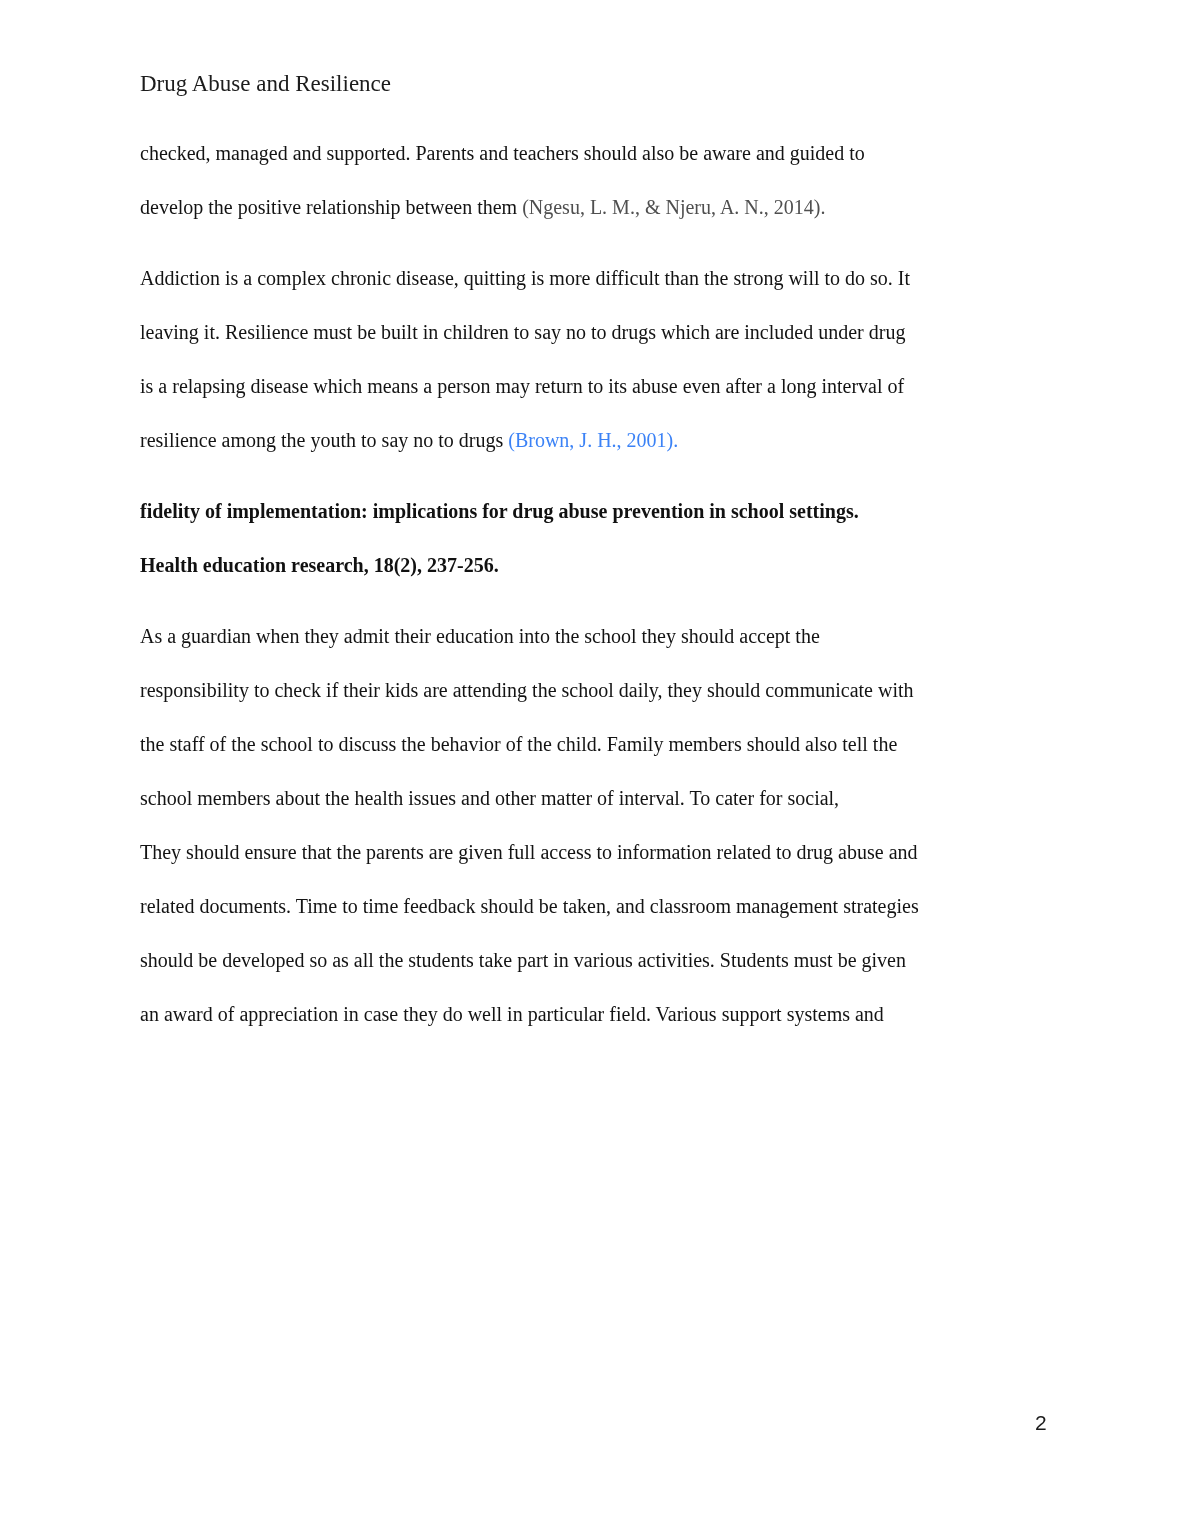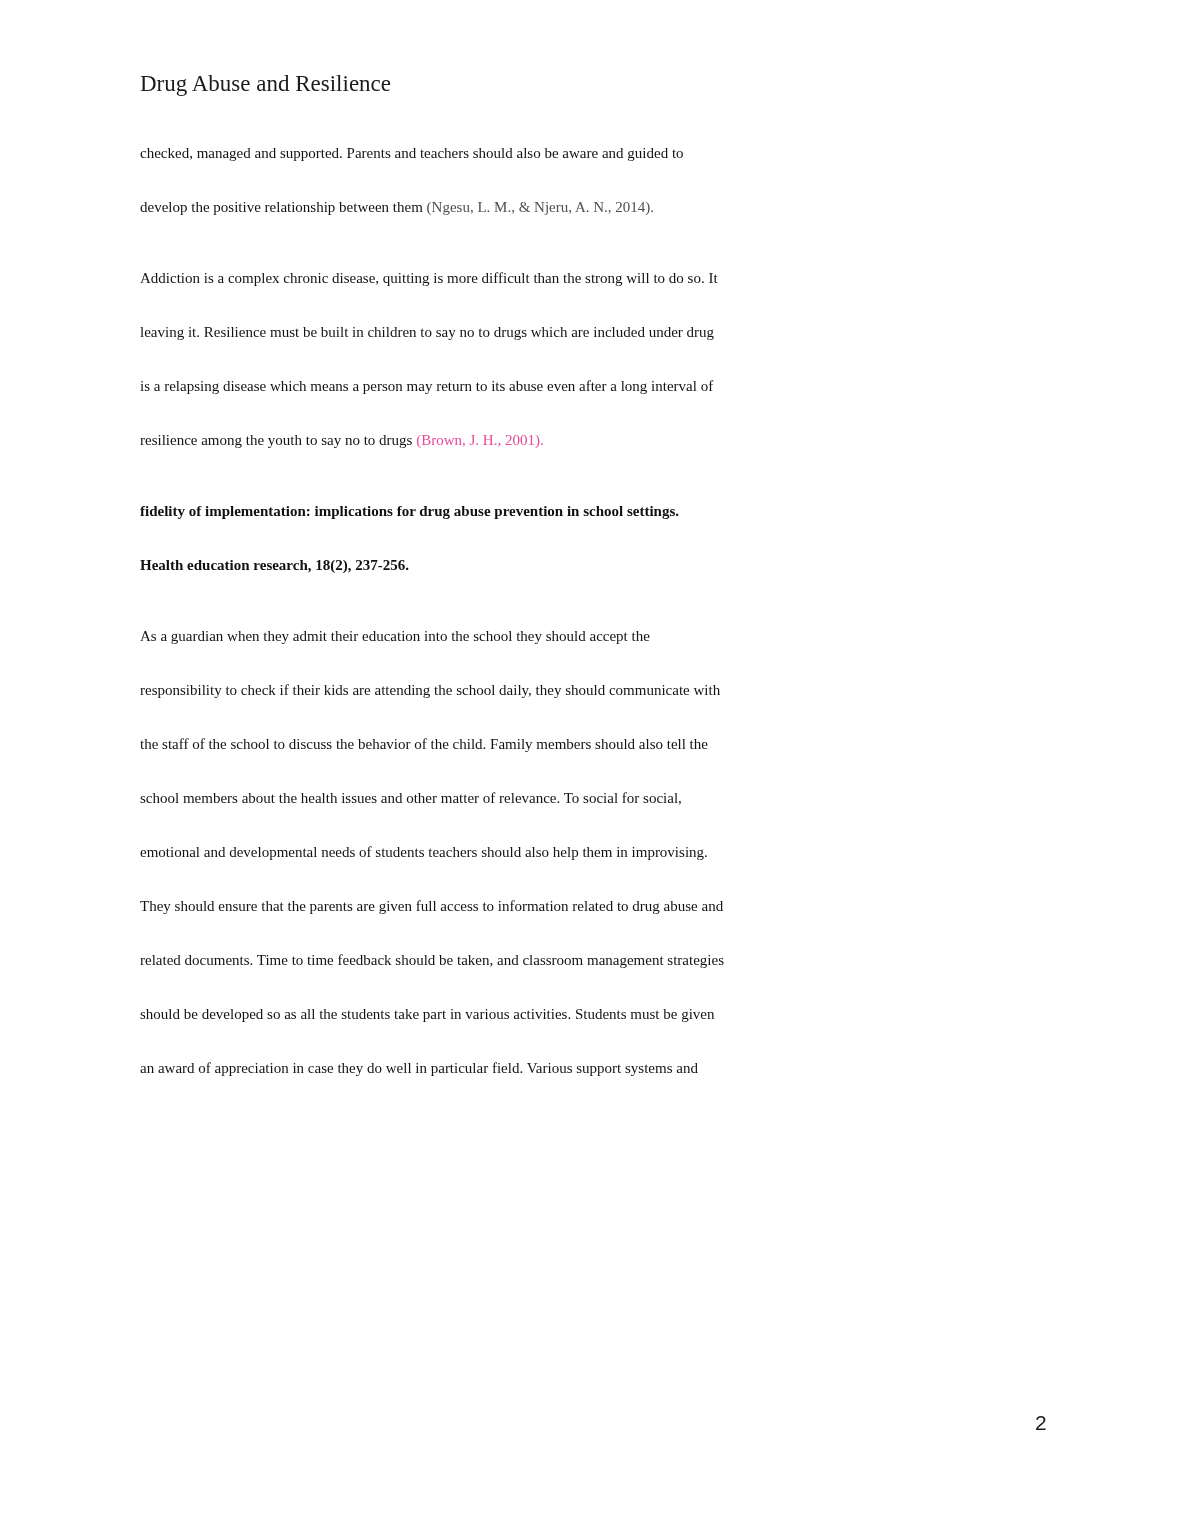--- a/index.html
+++ b/index.html
@@ -20,21 +20,21 @@
   .content {
     padding: 0 118px 0 140px;
   }
   .running-header {
     padding-top: 70px;
     font-size: 23px;
     line-height: 28px;
     color: #1c1c1c;
   }
   .para {
-    font-size: 15px;
+    font-size: 20px;
     line-height: 54px;
     margin: 0 0 17px 0;
   }
   .para.first {
     margin-top: 28px;
   }
   .para .line {
     white-space: nowrap;
   }
   .reference {
@@ -68,35 +68,34 @@
         <span>develop the positive relationship between them </span><span class="citation" style="color: rgb(79, 79, 79);">(Ngesu, L. M., &amp; Njeru, A. N., 2014).</span>
       </div>
     </div>
 
 
     <div class="para">
       <div class="line">Addiction is a complex chronic disease, quitting is more difficult than the strong will to do so. It</div>
       <div class="line">leaving it. Resilience must be built in children to say no to drugs which are included under drug</div>
       <div class="line">is a relapsing disease which means a person may return to its abuse even after a long interval of</div>
       <div class="line">
-        <span>resilience among the youth to say no to drugs </span><span class="citation" style="color: #ec4899;">(Brown, J. H., 2001).</span>
+        <span>resilience among the youth to say no to drugs </span><span class="citation" style="color: #3b82f6;">(Brown, J. H., 2001).</span>
       </div>
     </div>
 
     <div class="para reference" style="color: rgb(17, 17, 17);">
       <div class="line">fidelity of implementation: implications for drug abuse prevention in school settings.</div>
       <div class="line">Health education research, 18(2), 237-256.</div>
     </div>
 
     <div class="para">
       <div class="line">As a guardian when they admit their education into the school they should accept the</div>
       <div class="line">responsibility to check if their kids are attending the school daily, they should communicate with</div>
       <div class="line">the staff of the school to discuss the behavior of the child. Family members should also tell the</div>
-      <div class="line">school members about the health issues and other matter of relevance. To social for social,</div>
-      <div class="line">emotional and developmental needs of students teachers should also help them in improvising.</div>
+      <div class="line">school members about the health issues and other matter of interval. To cater for social,</div>
       <div class="line">They should ensure that the parents are given full access to information related to drug abuse and</div>
       <div class="line">related documents. Time to time feedback should be taken, and classroom management strategies</div>
       <div class="line">should be developed so as all the students take part in various activities. Students must be given</div>
       <div class="line">an award of appreciation in case they do well in particular field. Various support systems and</div>
     </div>
 
   </div>
 
   <div class="page-number">2</div>
 </div>

